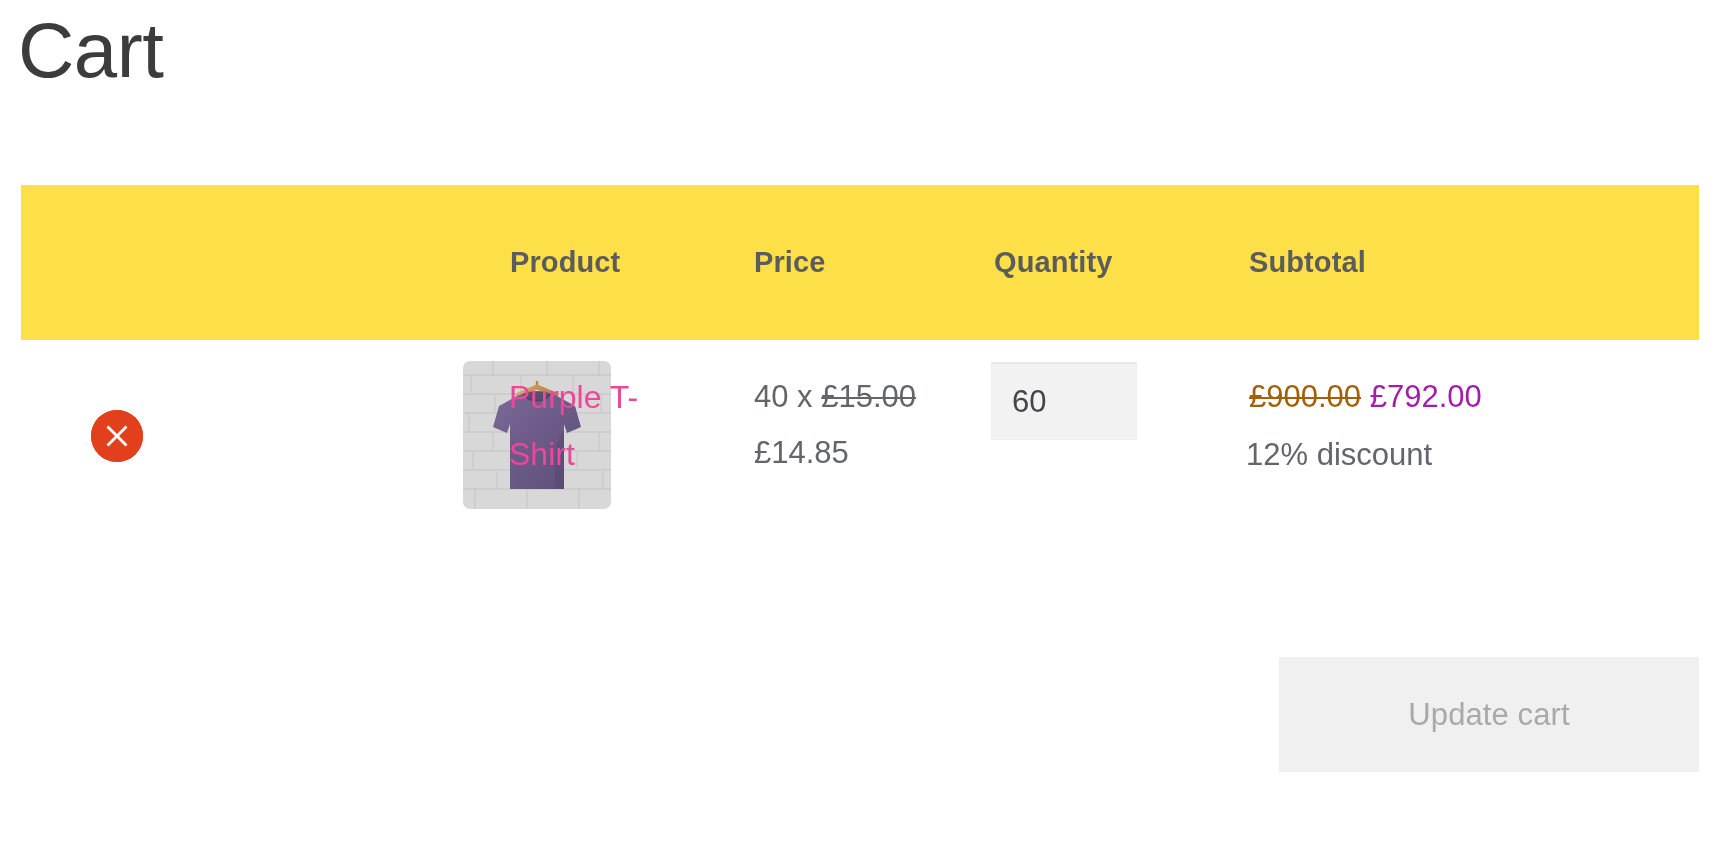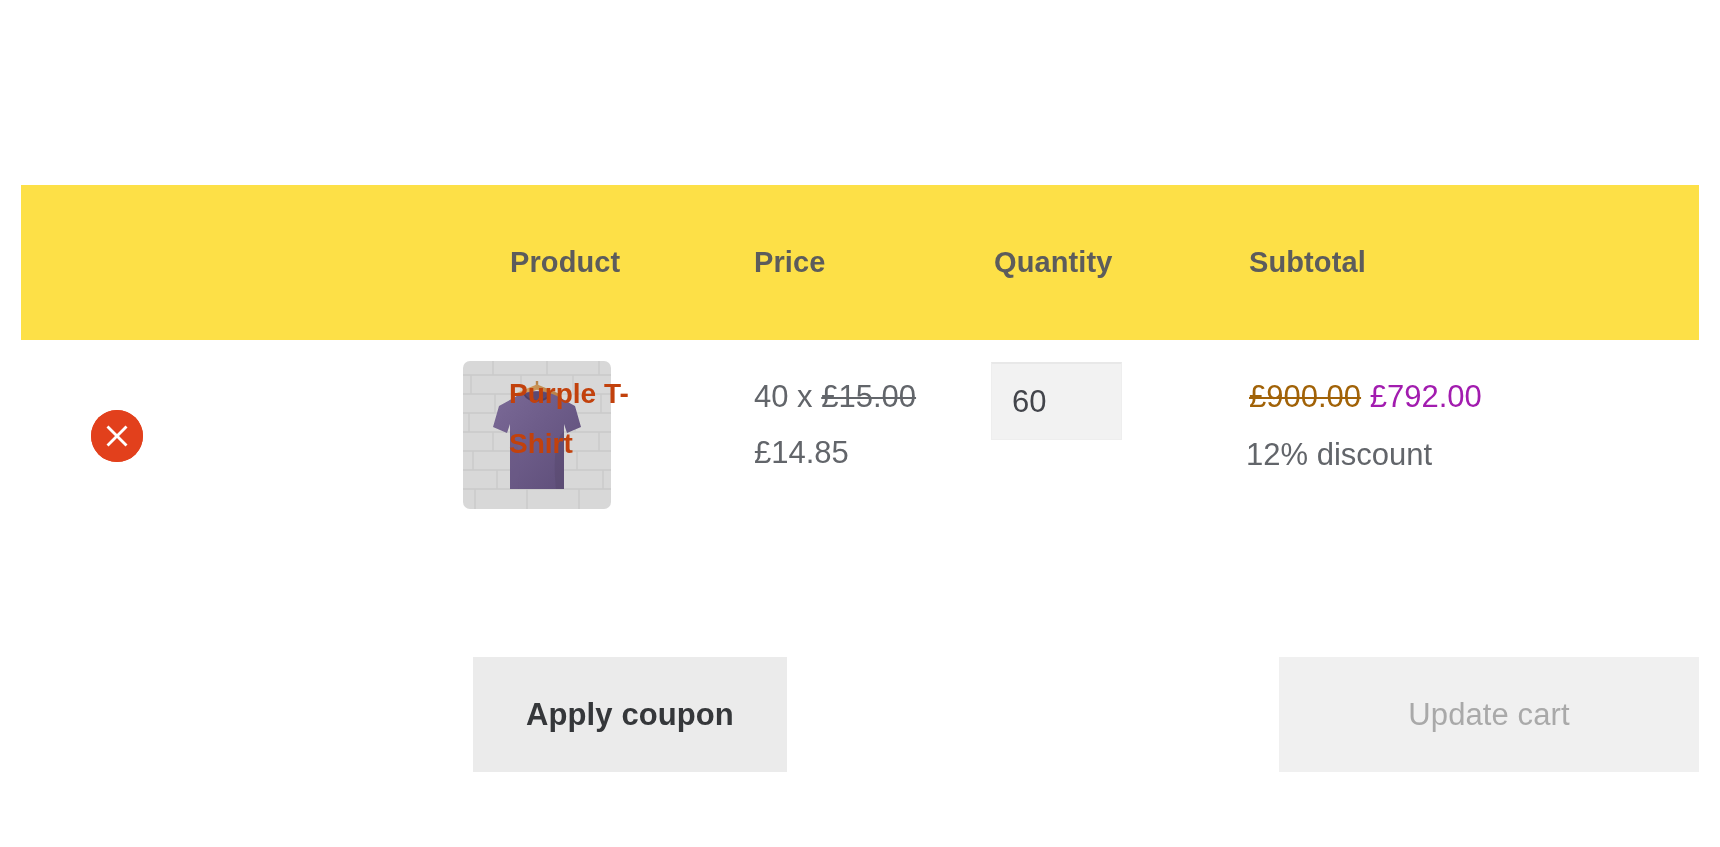--- a/index.html
+++ b/index.html
@@ -108,25 +108,25 @@
     text-decoration: none;
   }
   .thumb-img { display: block; width: 148px; height: 148px; }
 
   
   .name-cell { vertical-align: top; }
   .product-link {
     display: block;
     margin-top: 29px;
     padding-left: 3px;
-    font-size: 28px;
+    font-size: 32px;
     line-height: 1.77;
-    color: #c2410c;
+    color: #ec4899;
     text-decoration: none;
-    font-weight: 700;
+    font-weight: 400;
     max-width: 170px;
   }
 
   
   .price-cell { vertical-align: top; }
   .price-wrap {
     margin-top: 29px;
     padding-left: 3px;
     font-size: 31px;
     line-height: 1.82;
@@ -141,21 +141,21 @@
   }
   .price-wrap ins {
     text-decoration: none;
     color: #62656a;
   }
 
   
   .qty-cell { vertical-align: top; }
   .qty-box {
     margin: 22px 0 0 0;
-    width: 131px;
+    width: 146px;
     height: 78px;
     background: #f2f2f2;
     border: 1px solid #eeeeee;
     border-top: 2px solid #e8e8e8;
     font-size: 31px;
     color: #43454b;
     font-family: "Liberation Sans", sans-serif;
     padding: 0 20px;
     outline: none;
   }
@@ -240,20 +240,21 @@
     font-family: "Liberation Sans", sans-serif;
     cursor: default;
     letter-spacing: 0.1px;
   }
 </style>
 </head>
 <body>
 
 <div class="page">
 
+  <h1 class="page-title">Cart</h1>
 
   <table class="cart-table">
     <colgroup>
       <col class="col-remove">
       <col class="col-thumb">
       <col class="col-name">
       <col class="col-price">
       <col class="col-qty">
       <col class="col-subtot">
     </colgroup>
@@ -371,17 +372,16 @@
             <ins>£792.00</ins>
           </div>
           <span class="discount-note">12% discount</span>
         </td>
 
       </tr>
     </tbody>
   </table>
 
   <div class="actions">
-    <button class="apply-coupon-btn">Apply coupon</button>
     <button class="update-cart-btn">Update cart</button>
   </div>
 
 </div>
 
 </body></html>

